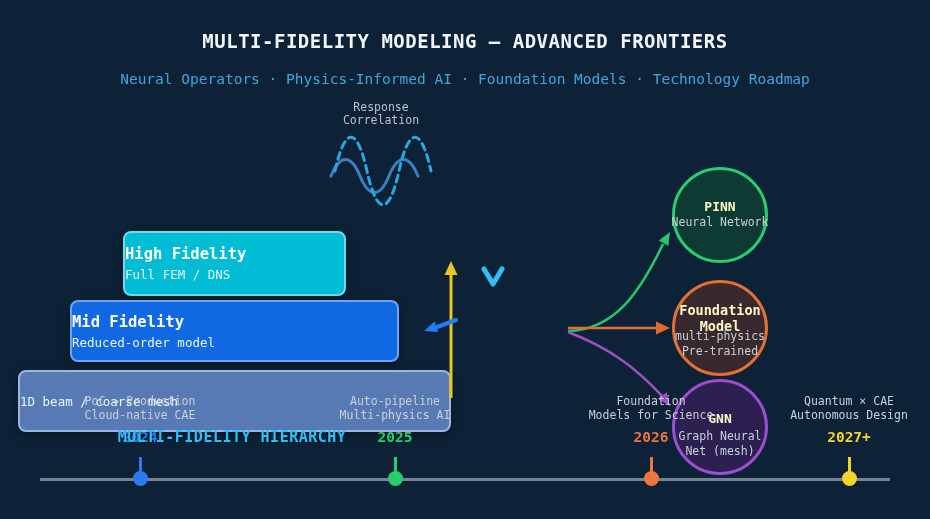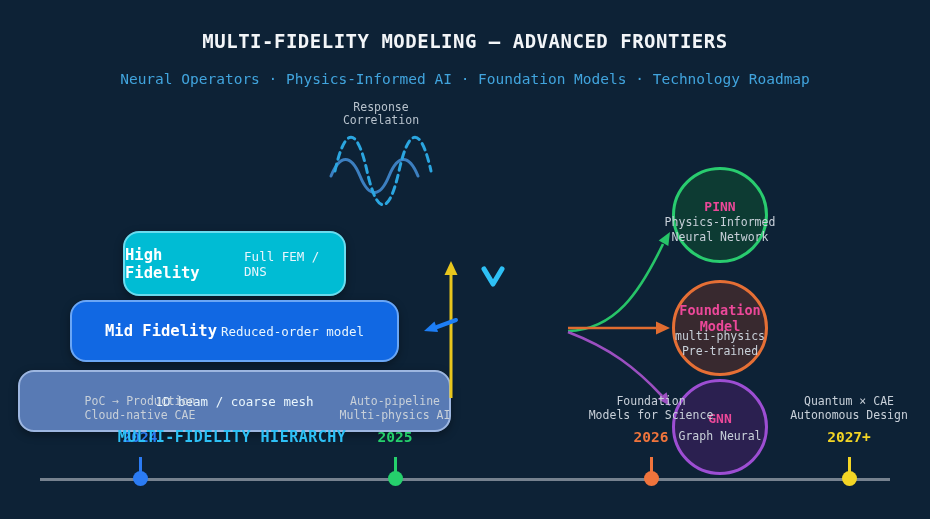--- a/index.html
+++ b/index.html
@@ -19,22 +19,22 @@
     left:0;top:71px;width:930px;text-align:center;
     font-size:14.5px;color:#41a4dd;z-index:1;
   }
   
   .corr-label{
     left:311px;top:101px;width:140px;text-align:center;
     font-size:11.5px;line-height:13px;color:#b7c2cc;z-index:1;
   }
   
   .level{
-    border:2px solid;border-radius:16px;
-    display:flex;flex-direction:row;align-items:center;justify-content:center;gap:4px;
+    border:2px solid;border-radius:8px;
+    display:flex;flex-direction:column;align-items:flex-start;justify-content:center;gap:4px;
     box-shadow:0 3px 8px rgba(0,0,0,.35);z-index:1;
   }
   .lv0{left:123px;top:231px;width:219px;height:61px;}
   .lv1{left:70px;top:300px;width:325px;height:58px;}
   .lv2{left:18px;top:370px;width:429px;height:58px;}
   .level .lt{font-size:15.5px;font-weight:bold;color:#ffffff;}
   .level .ls{font-size:12.5px;color:#e9f6fd;}
   .hier-caption{
     left:82px;top:428px;width:300px;text-align:center;
     font-size:15px;font-weight:bold;z-index:3;letter-spacing:0.5px;
@@ -50,21 +50,21 @@
   .no-sub{font-size:13px;color:#35c5ee;white-space:nowrap;}
   .no-formula{font-size:14px;font-style:italic;color:#d7dde3;
     font-family:"DejaVu Sans","Liberation Sans",sans-serif;}
   
   .circle{
     width:90px;height:90px;border-radius:50%;border:3px solid;z-index:1;box-sizing:content-box;
   }
   .c-pinn{left:672px;top:167px;}
   .c-fm{left:672px;top:280px;}
   .c-gnn{left:672px;top:379px;}
-  .c-name{z-index:3;text-align:center;font-weight:bold;color:#ec4899;}
+  .c-name{z-index:3;text-align:center;font-weight:bold;color:#fef9c3;}
   .c-desc{z-index:3;text-align:center;font-size:11.5px;line-height:14.5px;color:#c8d0d9;}
   .pinn-name{left:645px;top:199px;width:150px;font-size:13px;}
   .pinn-desc{left:628px;top:215px;width:184px;}
   .fm-name{left:668px;top:303px;width:104px;font-size:13.5px;line-height:15.5px;}
   .fm-desc{left:630px;top:329px;width:180px;}
   .gnn-name{left:660px;top:411px;width:120px;font-size:13px;}
   .gnn-desc{left:630px;top:429px;width:180px;}
   
   .tl-line{left:40px;top:478px;width:850px;height:2.5px;z-index:1;}
   .mi-label{width:220px;text-align:center;font-size:11.5px;line-height:13.5px;color:#c8d0d9;top:395px;z-index:3;}
@@ -119,35 +119,35 @@
   </div>
   <div class="abs level lv2" style="background-color: rgba(99, 134, 198, 0.88); border-color: rgb(157, 182, 224);">
     <div class="ls">1D beam / coarse mesh</div>
   </div>
   <div class="abs hier-caption" style="color: rgb(46, 192, 245);">MULTI-FIDELITY HIERARCHY</div>
 
 
   <div class="abs circle c-pinn" style="background-color: rgb(13, 59, 51); border-color: rgb(41, 204, 111);"></div>
   <div class="abs c-name pinn-name">PINN</div>
   <div class="abs c-desc pinn-desc">
-    <div>Physics-Informed</div>
     <div>Neural Network</div>
   </div>
 
   <div class="abs circle c-fm" style="background-color: rgb(56, 41, 47); border-color: rgb(229, 111, 53);"></div>
   <div class="abs c-name fm-name">Foundation Model</div>
   <div class="abs c-desc fm-desc">
     <div>multi-physics</div>
     <div>Pre-trained</div>
   </div>
 
   <div class="abs circle c-gnn" style="background-color: rgb(43, 32, 80); border-color: rgb(157, 78, 211);"></div>
   <div class="abs c-name gnn-name">GNN</div>
   <div class="abs c-desc gnn-desc">
     <div>Graph Neural</div>
+    <div>Net (mesh)</div>
   </div>
 
   <div class="abs tl-line" style="background-color: rgb(118, 130, 143);"></div>
 
   <div class="abs mi-label m0">
     <div>PoC → Production</div>
     <div>Cloud-native CAE</div>
   </div>
   <div class="abs mi-year m0" style="color: rgb(43, 123, 243);">2024</div>
   <div class="abs mi-stem s0" style="background-color: rgb(43, 123, 243);"></div>

